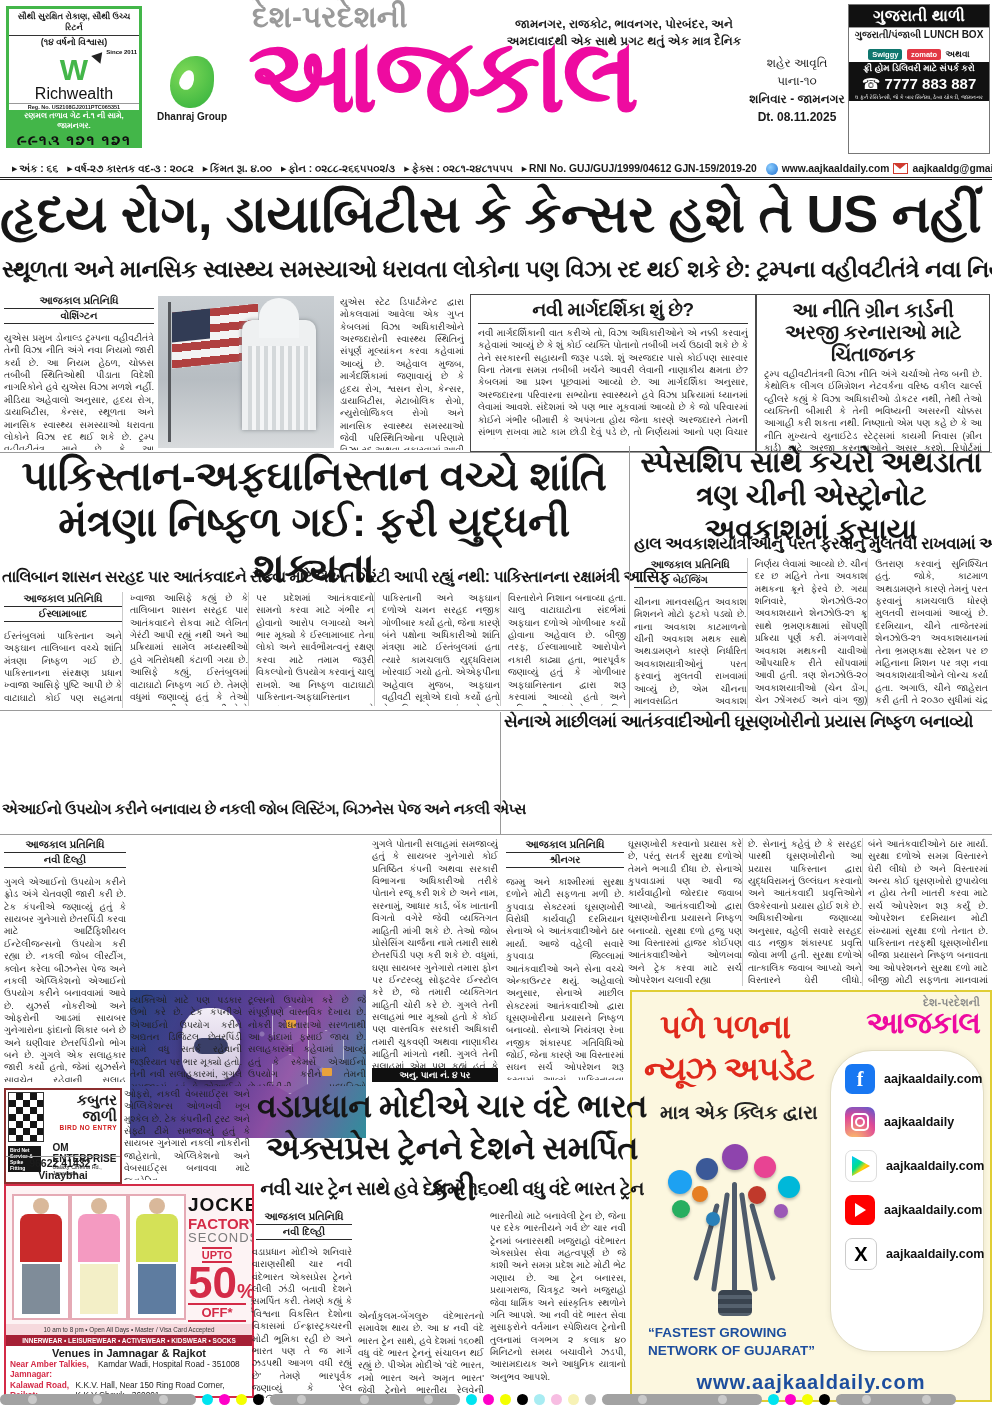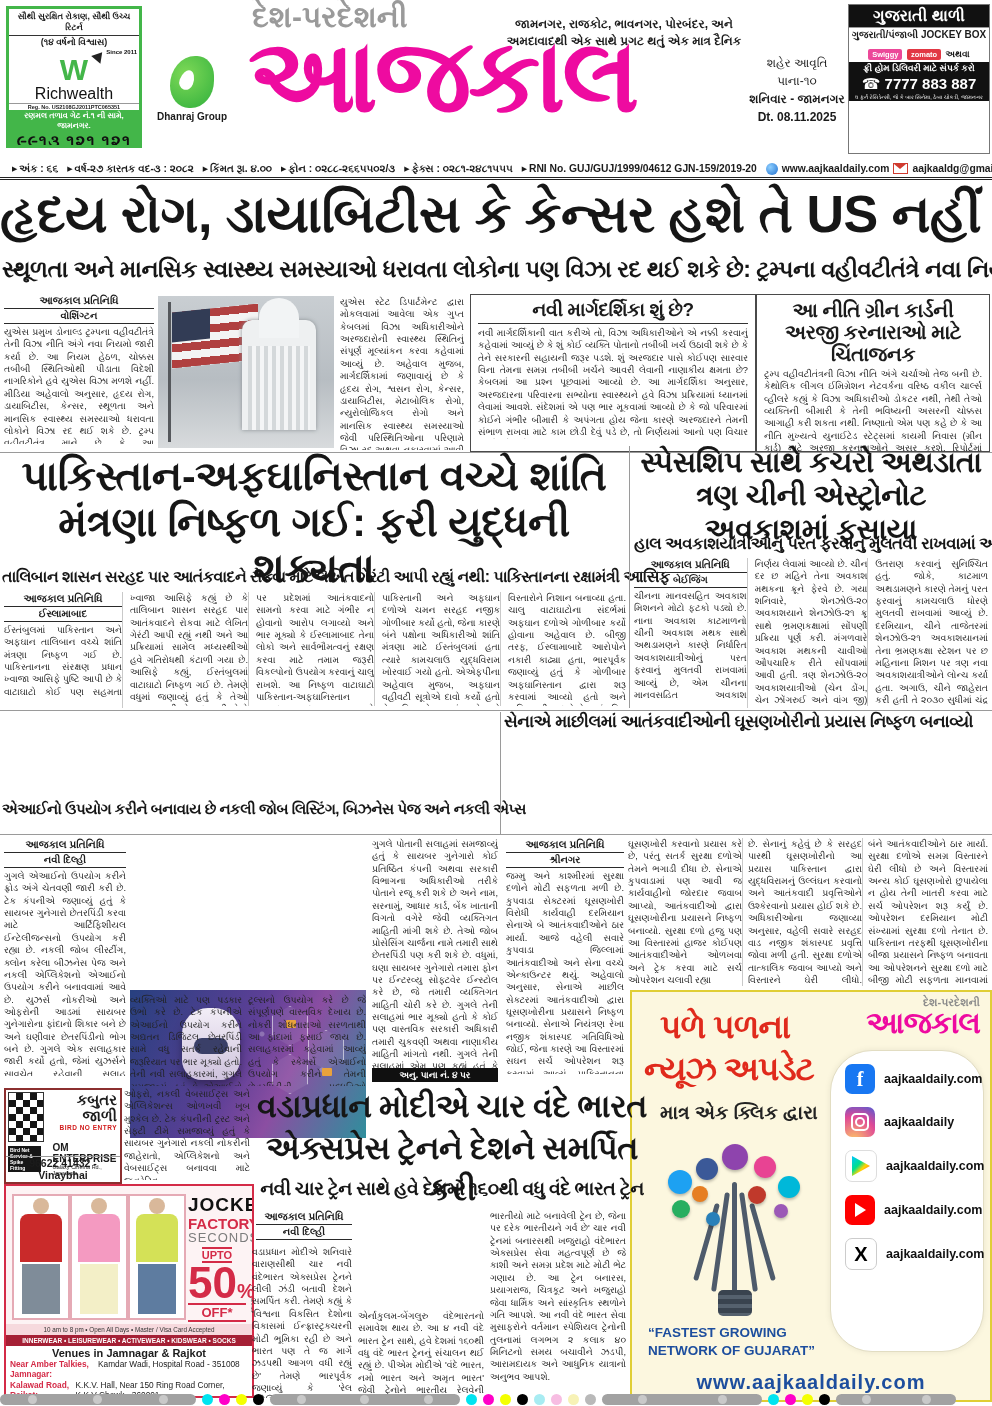--- a/index.html
+++ b/index.html
@@ -1,21 +1,21 @@
 <!DOCTYPE html>
 <html><head>
 <meta charset="utf-8">
 <style>
   html,body{margin:0;padding:0;background:#e9e9e9;}
   #page{position:relative;width:992px;height:1406px;background:#fff;margin:0 auto;overflow:hidden;
         font-family:"Liberation Sans","DejaVu Sans",sans-serif;color:#1b1b1b;}
   .abs{position:absolute;}
   .jtext{font-size:9.3px;line-height:1.33;text-align:justify;color:#222;overflow:hidden;}
   .rule-r{border-right:1px solid #c9c9c9;}
-  .byline{text-align:center;font-weight:bold;margin-bottom:2px;}
+  .byline{text-align:center;font-weight:bold;margin-bottom:8px;}
   .byline .b1{font-size:10.5px;border-bottom:1.4px solid #2a2a2a;padding-bottom:1px;}
   .byline .b2{font-size:10px;border-bottom:1px solid #2a2a2a;padding:1px 0;}
   .hl{font-weight:bold;color:#161616;letter-spacing:-0.5px;}
   .hline{position:absolute;background:#9a9a9a;}
   
   .ad-rich{border:3px solid #43b649;background:#fff;font-weight:bold;text-align:center;overflow:hidden;}
   .ad-rich .r1{font-size:8.5px;border-bottom:1px solid #333;padding:2px 1px;}
   .ad-rich .r2{font-size:9px;padding:1px;}
   .ad-rich .since{font-size:6px;text-align:right;padding-right:2px;color:#111;}
   .ad-rich .wlogo{font-size:30px;color:#43b649;line-height:1;position:relative;}
@@ -152,23 +152,23 @@
 
   <div class="abs edition" style="left:748px;top:54px;width:98px;">
     <div>શહેર આવૃતિ</div>
     <div>પાના-૧૦</div>
     <div class="bold">શનિવાર - જામનગર</div>
     <div class="bold">Dt. 08.11.2025</div>
   </div>
 
   <div class="abs ad-fern" style="left:848px;top:4px;width:140px;height:148px;">
     <div class="fern-bar" style="font-size:16px;padding:2px 0;">ગુજરાતી થાળી</div>
-    <div style="font-size:10px;font-weight:bold;border-top:1px solid #999;padding:1px 0;">ગુજરાતી/પંજાબી JOCKEY BOX</div>
+    <div style="font-size:10px;font-weight:bold;border-top:1px solid #999;padding:1px 0;">ગુજરાતી/પંજાબી LUNCH BOX</div>
     <div style="padding:1px 0;">
-      <span class="pill" style="background:#ec4899;">Swiggy</span>
+      <span class="pill" style="background:#0f766e;">Swiggy</span>
       <span class="pill" style="background:#e23744;">zomato</span>
       <span style="font-size:9px;font-weight:bold;">અથવા</span>
     </div>
     <div class="fern-bar" style="font-size:9px;padding:1px 0;">ફ્રી હોમ ડિલિવરી માટે સંપર્ક કરો</div>
     <div class="fern-bar" style="font-size:15px;padding:0 0 1px 0;">
       <span>☎</span>
       <span>7777 883 887</span>
     </div>
     <div style="font-size:5.5px;background:#111;color:#fff;">ધ ફર્ન રેસિડેન્સી, જે કે બાર સિનેમા, ઠેબા ચોકડી, જામનગર</div>
   </div>

